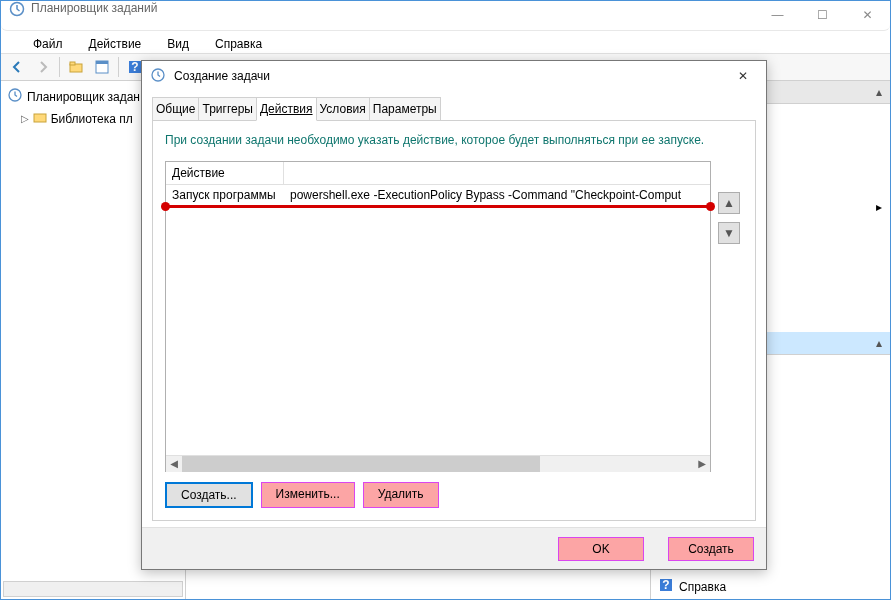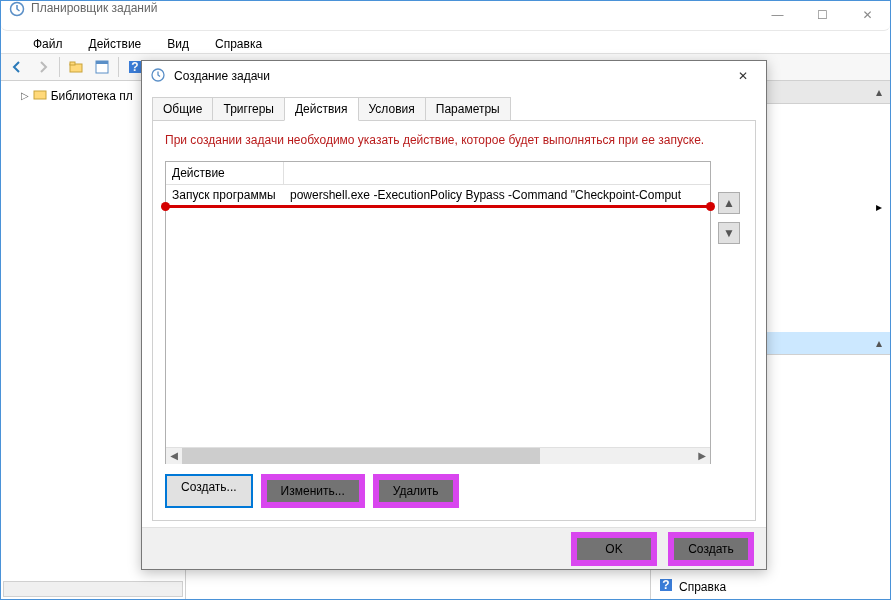--- a/index.html
+++ b/index.html
@@ -35,24 +35,24 @@
 
 .bottom-scroll { position: absolute; bottom: 2px; left: 2px; height: 16px; width: 180px; background: #f0f0f0; border: 1px solid #d0d0d0; }
 
 
 .dialog { position: absolute; left: 140px; top: 59px; width: 626px; height: 510px; background: #fff; border: 1px solid #777; box-shadow: 0 3px 12px rgba(0,0,0,0.25); z-index: 100; display: flex; flex-direction: column; }
 .dlg-titlebar { height: 30px; display: flex; align-items: center; padding: 0 8px; background: #fff; }
 .dlg-titlebar .title { flex: 1; color: #000; margin-left: 8px; }
 .dlg-close { width: 30px; height: 24px; display: flex; align-items: center; justify-content: center; color: #333; }
 
 .tabs { display: flex; padding: 6px 10px 0 10px; gap: 0; background: #fff; }
-.tab { padding: 4px 10px; border: 1px solid #d0d0d0; border-bottom: none; background: #f5f5f5; margin-right: -1px; position: relative; }
-.tab.active { background: #fff; z-index: 2; border-bottom: 1px solid #fff; margin-bottom: -1px; }
+.tab { padding: 4px 3px; border: 1px solid #d0d0d0; border-bottom: none; background: #f5f5f5; margin-right: -1px; position: relative; }
+.tab.active { background: #fff; z-index: 2; border-bottom: 1px solid #fff; margin-bottom: -1px; text-decoration: underline; }
 .tabbody { flex: 1; margin: 0 10px 6px 10px; border: 1px solid #d0d0d0; padding: 12px; background: #fff; display: flex; flex-direction: column; }
-.tabdesc { color: #b91c1c; margin-bottom: 14px; }
+.tabdesc { color: #0f766e; margin-bottom: 14px; }
 
 .action-box { border: 1px solid #b0b0b0; flex: 1; display: flex; flex-direction: column; position: relative; margin-right: 32px; }
 .action-head { display: flex; border-bottom: 1px solid #e0e0e0; background: #fff; }
 .action-head .col { padding: 4px 6px; border-right: 1px solid #e0e0e0; }
 .action-head .col1 { width: 118px; }
 .action-head .col2 { flex: 1; }
 .action-row { display: flex; }
 .action-row .col { padding: 3px 6px; white-space: nowrap; overflow: hidden; }
 .action-row .col1 { width: 118px; }
 .action-row .col2 { flex: 1; }
@@ -64,24 +64,24 @@
 
 .side-arrows { position: absolute; right: -30px; top: 30px; display: flex; flex-direction: column; gap: 8px; }
 .arrow-btn { width: 22px; height: 22px; background: #e1e1e1; border: 1px solid #adadad; display: flex; align-items: center; justify-content: center; color: #555; }
 
 .hscroll { height: 16px; display: flex; align-items: center; border-top: 1px solid #e0e0e0; }
 .hscroll .arr { width: 16px; height: 16px; background: #f0f0f0; display: flex; align-items: center; justify-content: center; color: #666; font-size: 10px; }
 .hscroll .track { flex: 1; height: 16px; background: #f0f0f0; position: relative; }
 .hscroll .thumb { position: absolute; left: 0; width: 70%; height: 100%; background: #cdcdcd; }
 
 .btn-row { display: flex; gap: 8px; padding-top: 10px; }
-.wbtn { padding: 4px 14px; background: #737373; border: 6px solid #d946ef; min-width: 74px; text-align: center; }
+.wbtn { padding: 4px 14px; background: #fca5a5; border: 1px solid #d946ef; min-width: 74px; text-align: center; }
 .wbtn.primary { border: 2px solid #0078d7; background: #e1e1e1; }
 
-.dlg-footer { height: 42px; display: flex; align-items: center; justify-content: flex-end; gap: 11px; padding: 0 12px; border-top: 1px solid #e0e0e0; background: #f0f0f0; }
+.dlg-footer { height: 42px; display: flex; align-items: center; justify-content: flex-end; gap: 24px; padding: 0 12px; border-top: 1px solid #e0e0e0; background: #f0f0f0; }
 
 .clock-icon svg, .dlg-titlebar svg { width: 16px; height: 16px; }
 </style>
 </head>
 <body>
 
 <div class="main-window">
   <div class="titlebar">
     <span class="icon clock-icon">
       <svg viewBox="0 0 16 16">
@@ -132,20 +132,27 @@
     <div class="tbtn">
         <svg width="14" height="14" viewBox="0 0 14 14">
           <rect x="1" y="1" width="12" height="12" fill="#3b7dd8"></rect>
           <text x="7" y="11" text-anchor="middle" fill="#fff" font-size="11" font-weight="bold">?</text>
         </svg>
       </div>
   </div>
 
   <div class="content-area">
     <div class="left-tree">
+      <div class="tree-item">
+        <span class="clock-icon"><svg viewBox="0 0 16 16">
+              <circle cx="8" cy="8" r="6" fill="#fff" stroke="#5a8fc7" stroke-width="1.3"></circle>
+              <path d="M8 4.5v3.5l2 1.5" stroke="#5a8fc7" stroke-width="1.3" fill="none"></path>
+            </svg></span>
+        <span>Планировщик задан</span>
+      </div>
       <div class="tree-item tree-child">
         <span style="color:#666;font-size:10px">▷</span>
         <span><svg width="14" height="14" viewBox="0 0 14 14">
               <rect x="1" y="4" width="12" height="8" fill="#ffd97a" stroke="#c9a33b"></rect>
             </svg></span>
         <span>Библиотека пл</span>
       </div>
       <div class="bottom-scroll"></div>
     </div>
 

